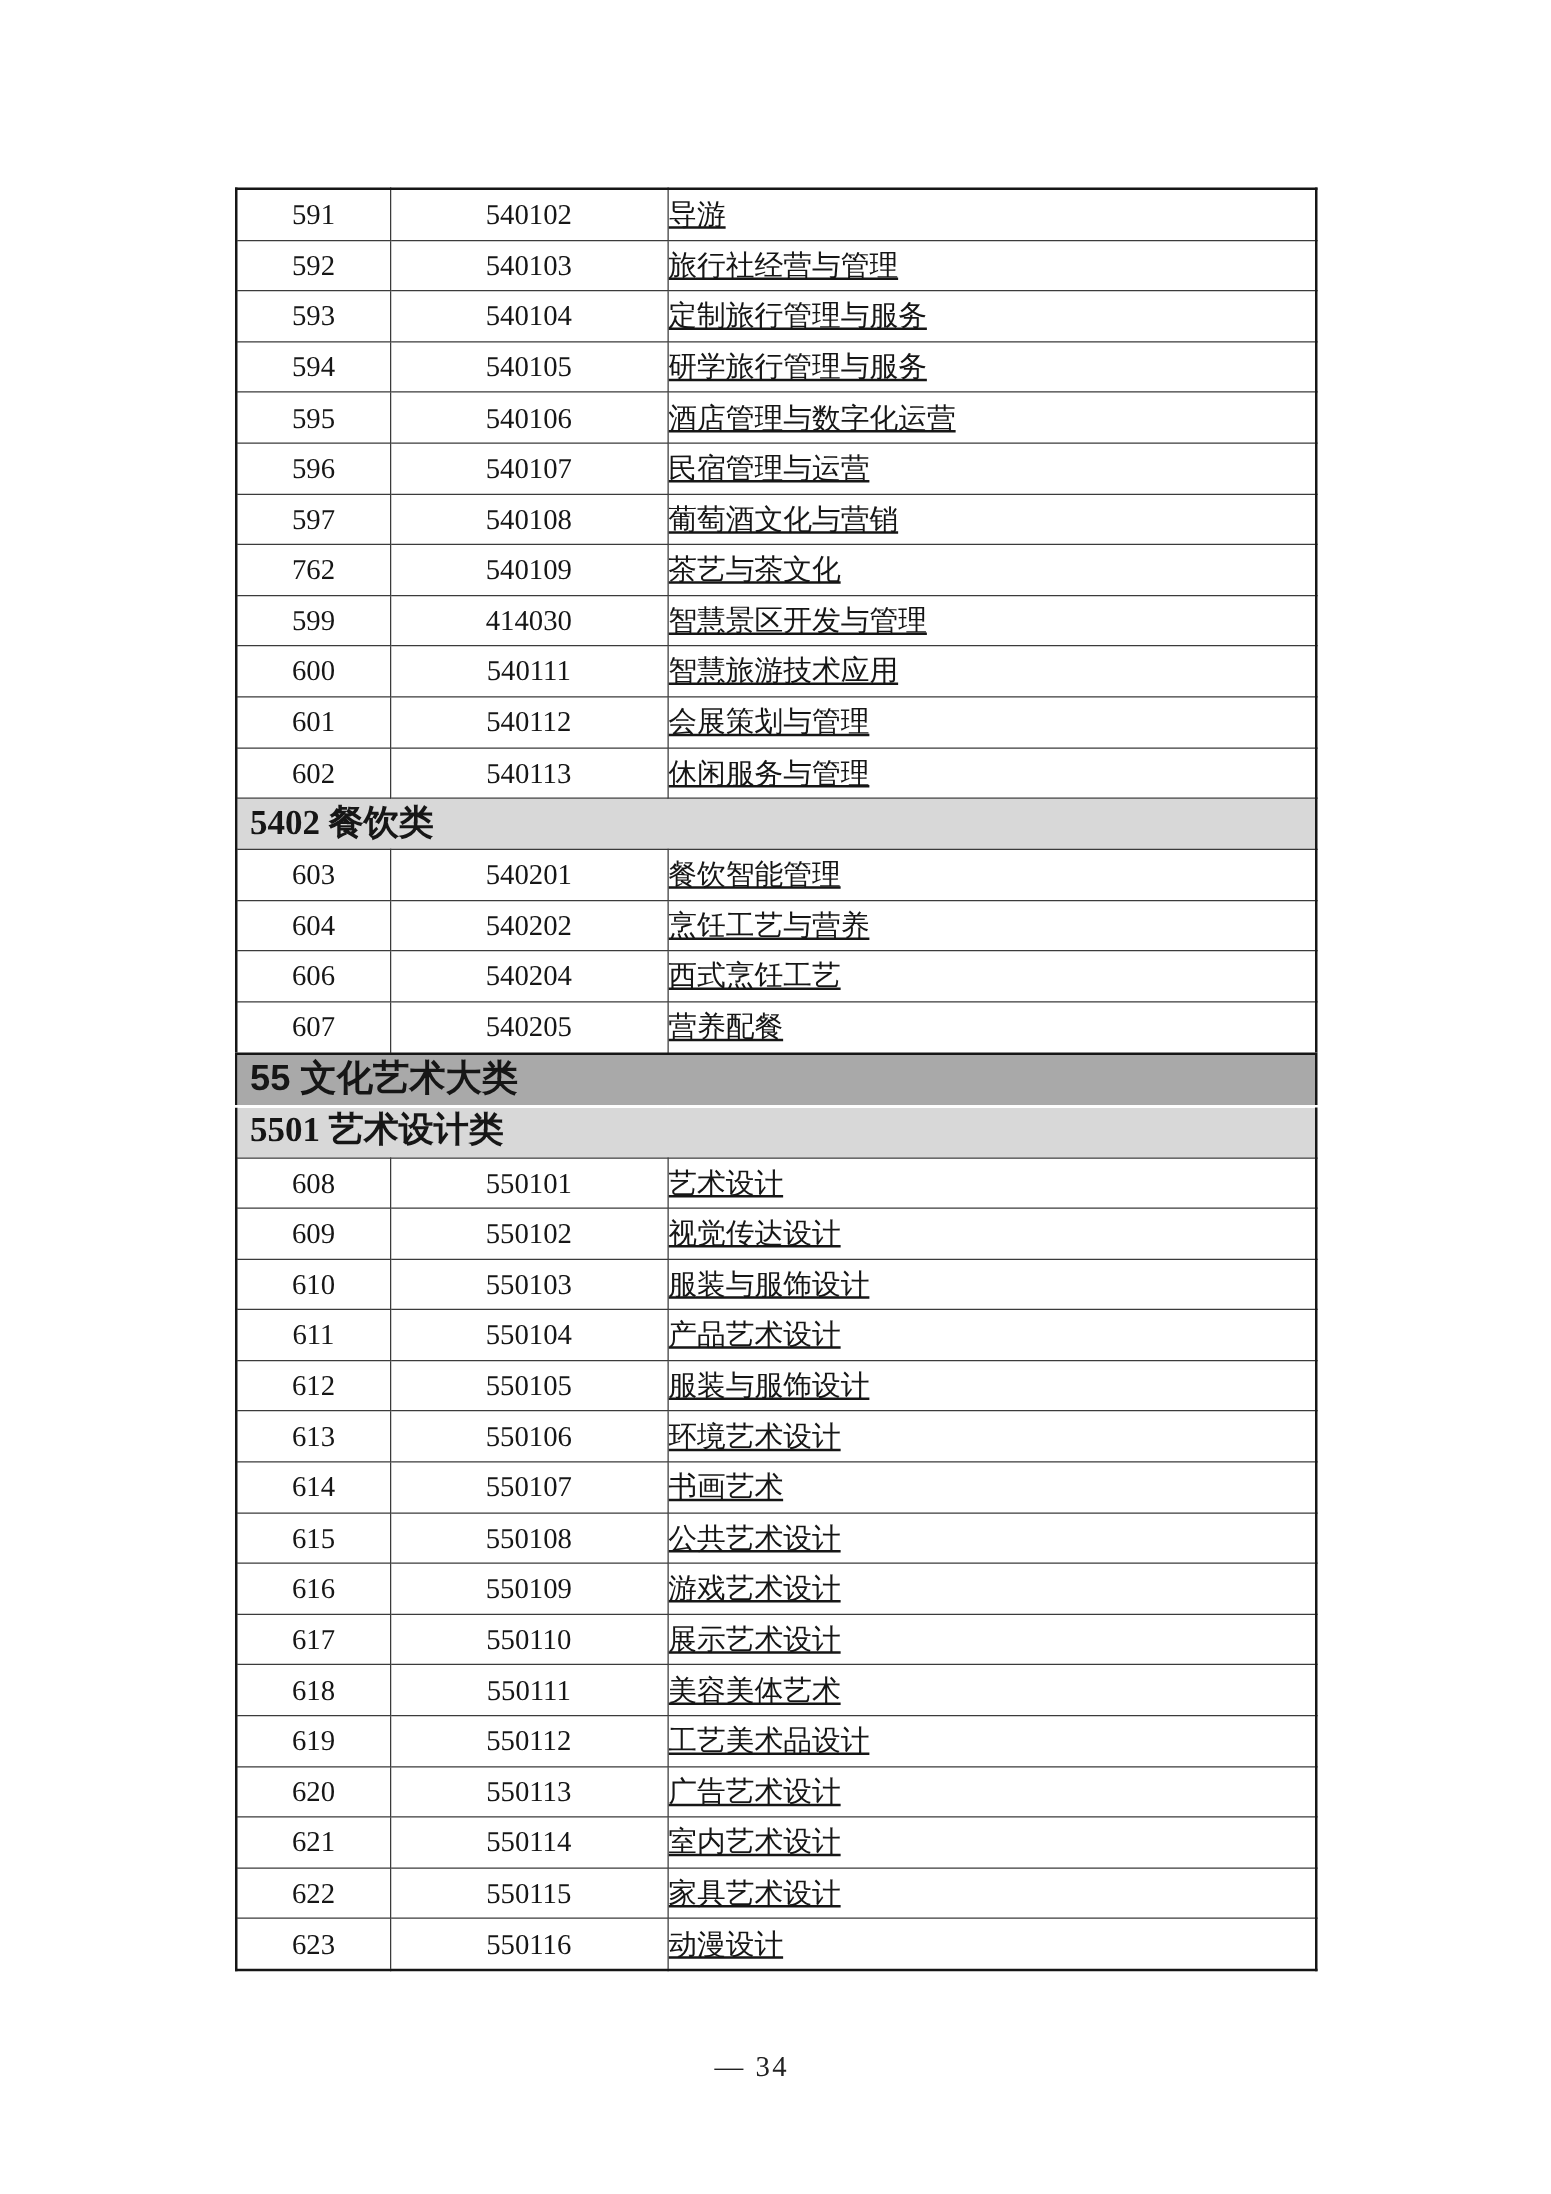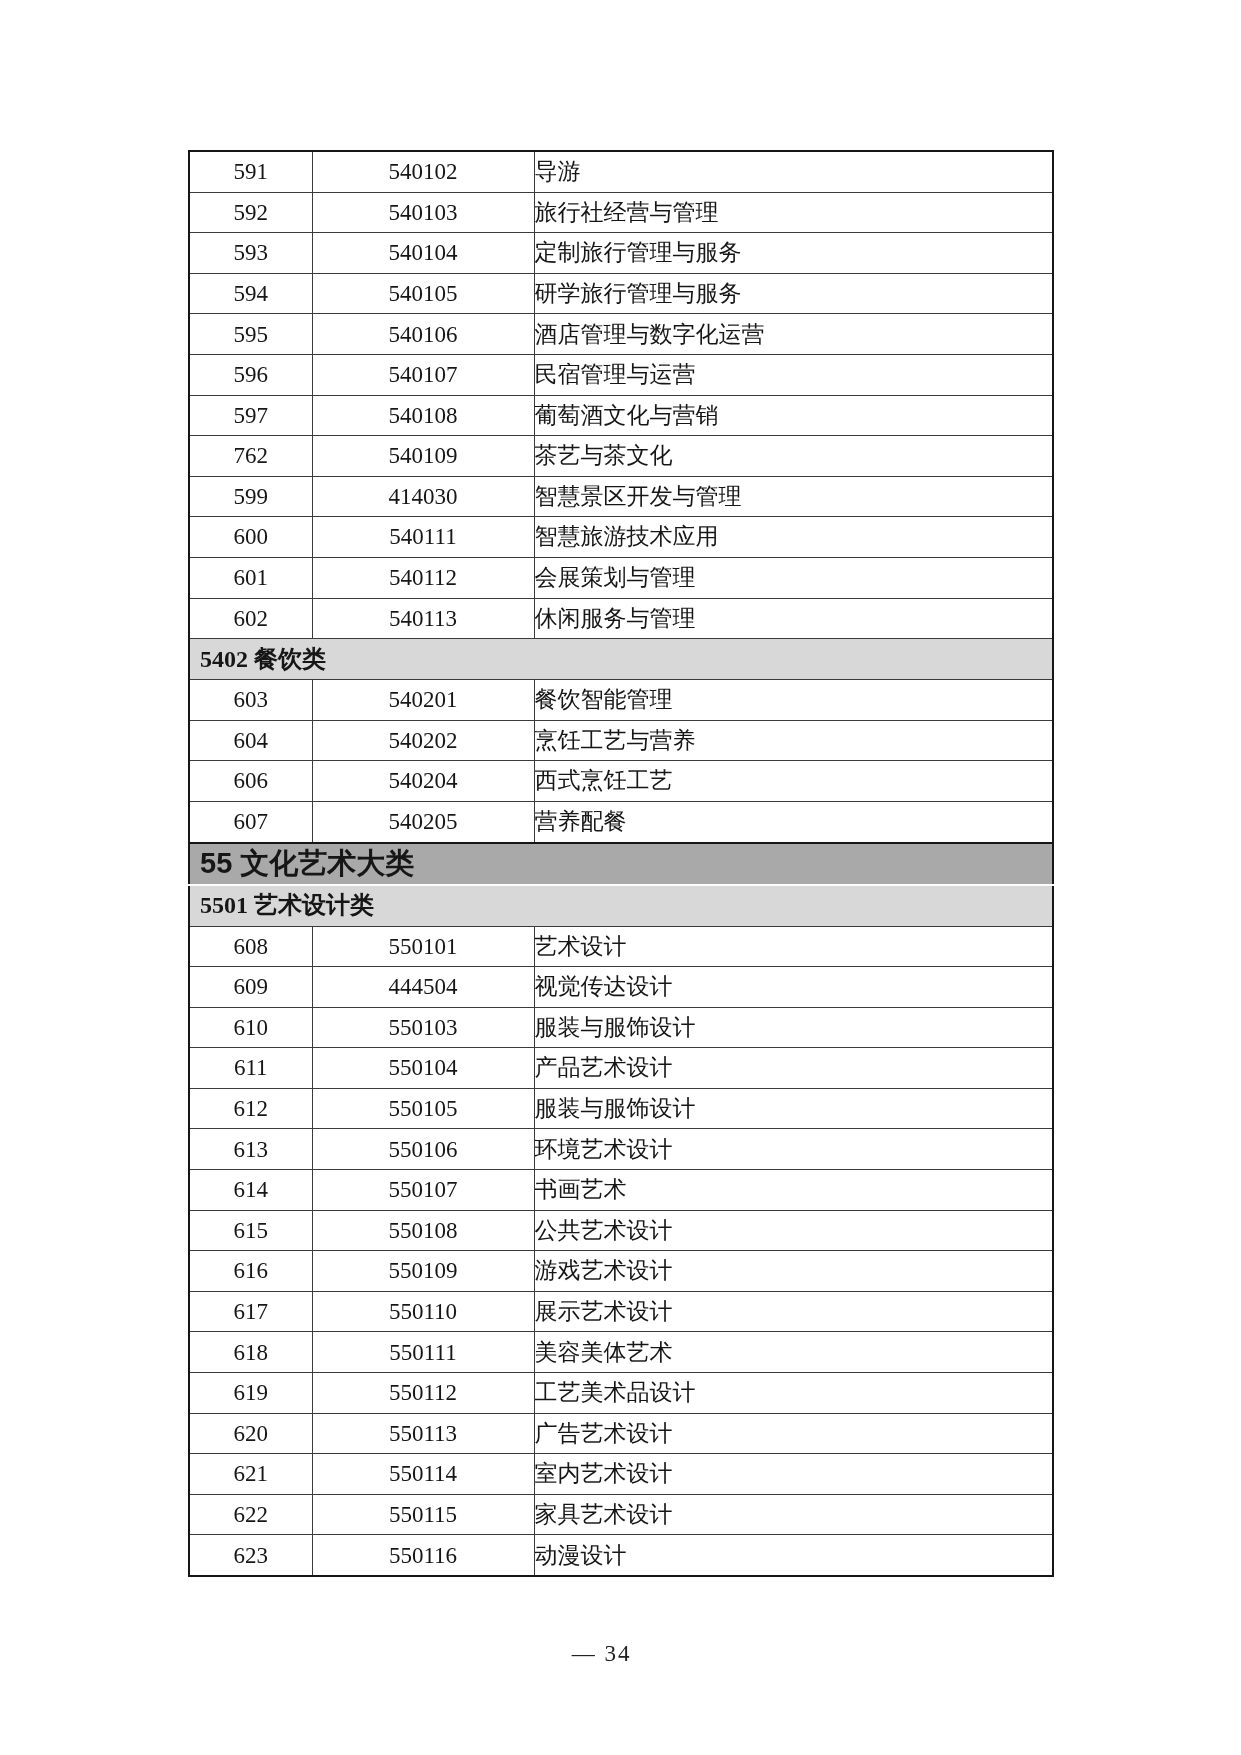--- a/index.html
+++ b/index.html
@@ -27,25 +27,25 @@
     border:1px solid #3b3b3b;
     height:39.6px;
     font-size:23px;
     padding:0;
     vertical-align:middle;
     line-height:1.1;
     overflow:hidden;
     white-space:nowrap;
   }
   td.seq, td.code{ text-align:center; }
-  td.name{ text-align:left; padding-left:19px; }
+  td.name{ text-align:left; padding-left:19px;text-decoration:underline; }
   tr.band-sub td{
     background:#d8d8d8;
     font-weight:bold;
-    font-size:24px;
+    font-size:28px;
     text-align:left;
     padding-left:10px;
     height:40px;
   }
   tr.band-major td{
     background:#a9a9a9;
     font-weight:bold;
     font-size:29px;
     text-align:left;
     padding-left:10px;
@@ -168,21 +168,21 @@
           <tr class="band-sub">
             <td colspan="3">5501 艺术设计类</td>
           </tr>
           <tr>
             <td class="seq">608</td>
             <td class="code">550101</td>
             <td class="name">艺术设计</td>
           </tr>
           <tr>
             <td class="seq">609</td>
-            <td class="code">444504</td>
+            <td class="code">550102</td>
             <td class="name">视觉传达设计</td>
           </tr>
           <tr>
             <td class="seq">610</td>
             <td class="code">550103</td>
             <td class="name">服装与服饰设计</td>
           </tr>
           <tr>
             <td class="seq">611</td>
             <td class="code">550104</td>

